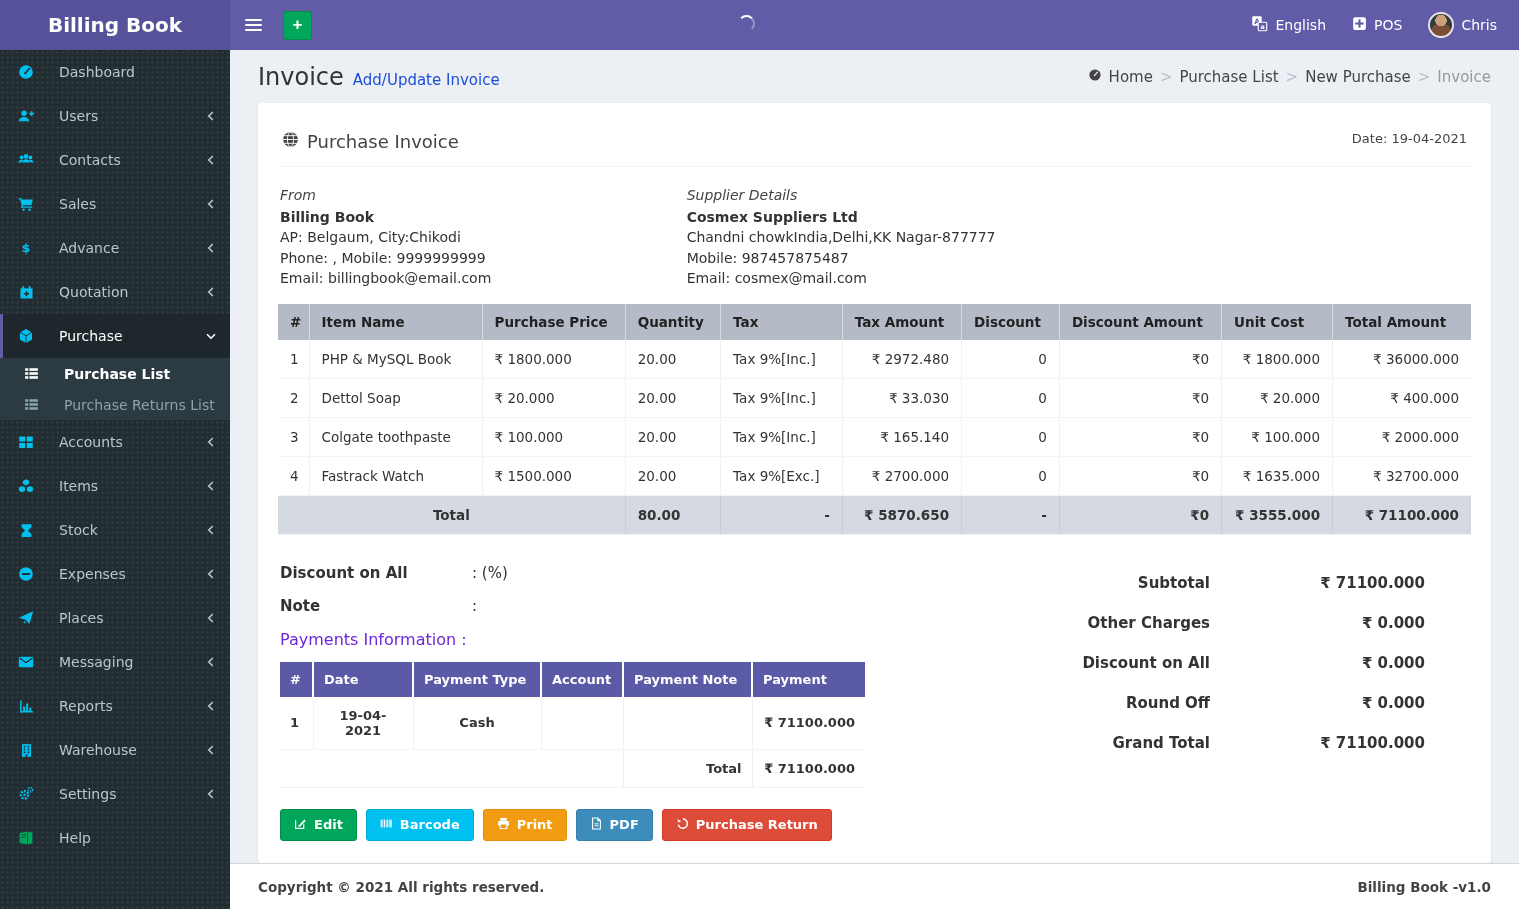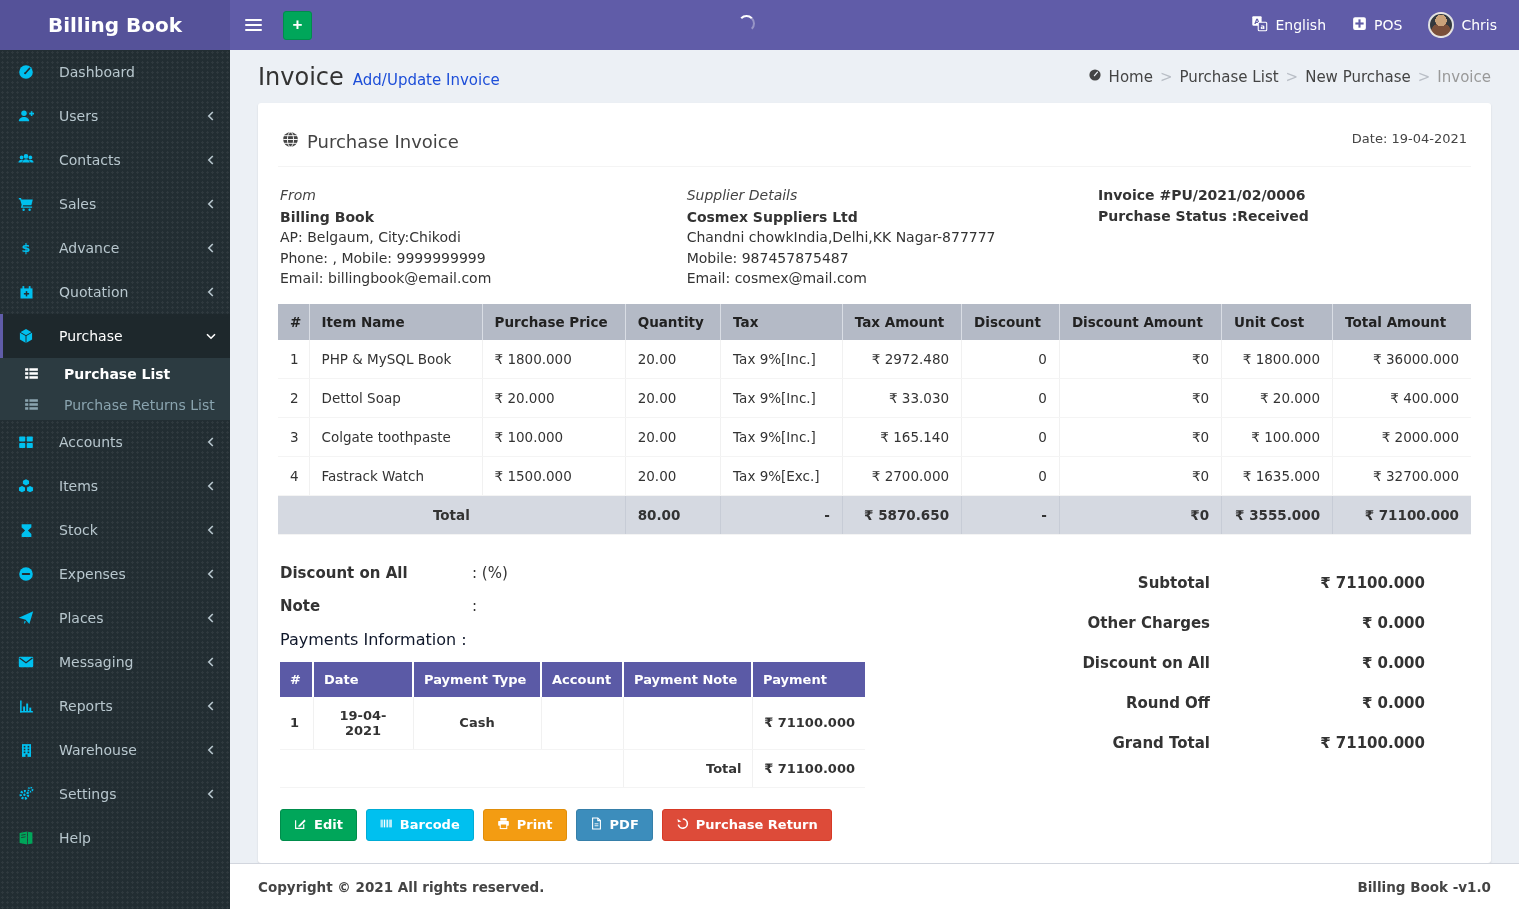--- a/index.html
+++ b/index.html
@@ -86,21 +86,21 @@
   .items-table .r { text-align:right; }
   .items-table tfoot td { background:#d5d9e1; font-weight:bold; border-right:1px solid #c7ccd6; }
   .items-table tfoot .tl { text-align:center; }
 
   
   .below { display:flex; margin-top:22px; }
   .below-left { flex:1; padding-left:2px; }
   .kv { display:flex; margin:7px 0 15px; font-size:15px; }
   .kv .k { width:192px; font-weight:bold; color:#333; }
   .kv .v { color:#333; }
-  .pay-title { font-size:16px; color:#0f172a; margin:2px 0 13px; }
+  .pay-title { font-size:16px; color:#6d28d9; margin:2px 0 13px; }
   .pay-table { width:585px; table-layout:fixed; font-size:13px; border-bottom:1px solid #f4f4f4; }
   .pay-table th { background:#5b5aa6; color:#fff; font-weight:bold; text-align:left; padding:10px 10px;
                   border-right:2px solid #fff; }
   .pay-table th:last-child { border-right:none; }
   .pay-table td { padding:11px 10px; font-weight:bold; color:#333; border-bottom:1px solid #f4f4f4;
                   border-right:1px solid #f1f1f1; }
   .pay-table td:last-child { border-right:none; }
   .pay-table .c { text-align:center; } .pay-table .r { text-align:right; }
 
   .below-right { width:478px; padding-right:46px; padding-top:6px; }
@@ -500,24 +500,20 @@
             <div>AP: Belgaum, City:Chikodi</div>
             <div>Phone: , Mobile: 9999999999</div>
             <div>Email: billingbook@email.com</div>
           </div>
           <div class="party c2">
             <div class="hd">Supplier Details</div>
             <div class="nm">Cosmex Suppliers Ltd</div>
             <div>Chandni chowkIndia,Delhi,KK Nagar-877777</div>
             <div>Mobile: 987457875487</div>
             <div>Email: cosmex@mail.com</div>
-          </div>
-          <div class="party c3">
-            <div class="meta-line">Invoice #PU/2021/02/0006</div>
-            <div class="meta-line">Purchase Status :Received</div>
           </div>
         </div>
 
         <table class="items-table">
           <colgroup>
             <col style="width:2.6%">
               <col style="width:14.5%">
               <col style="width:12%">
               <col style="width:8%">
             <col style="width:10.2%">

